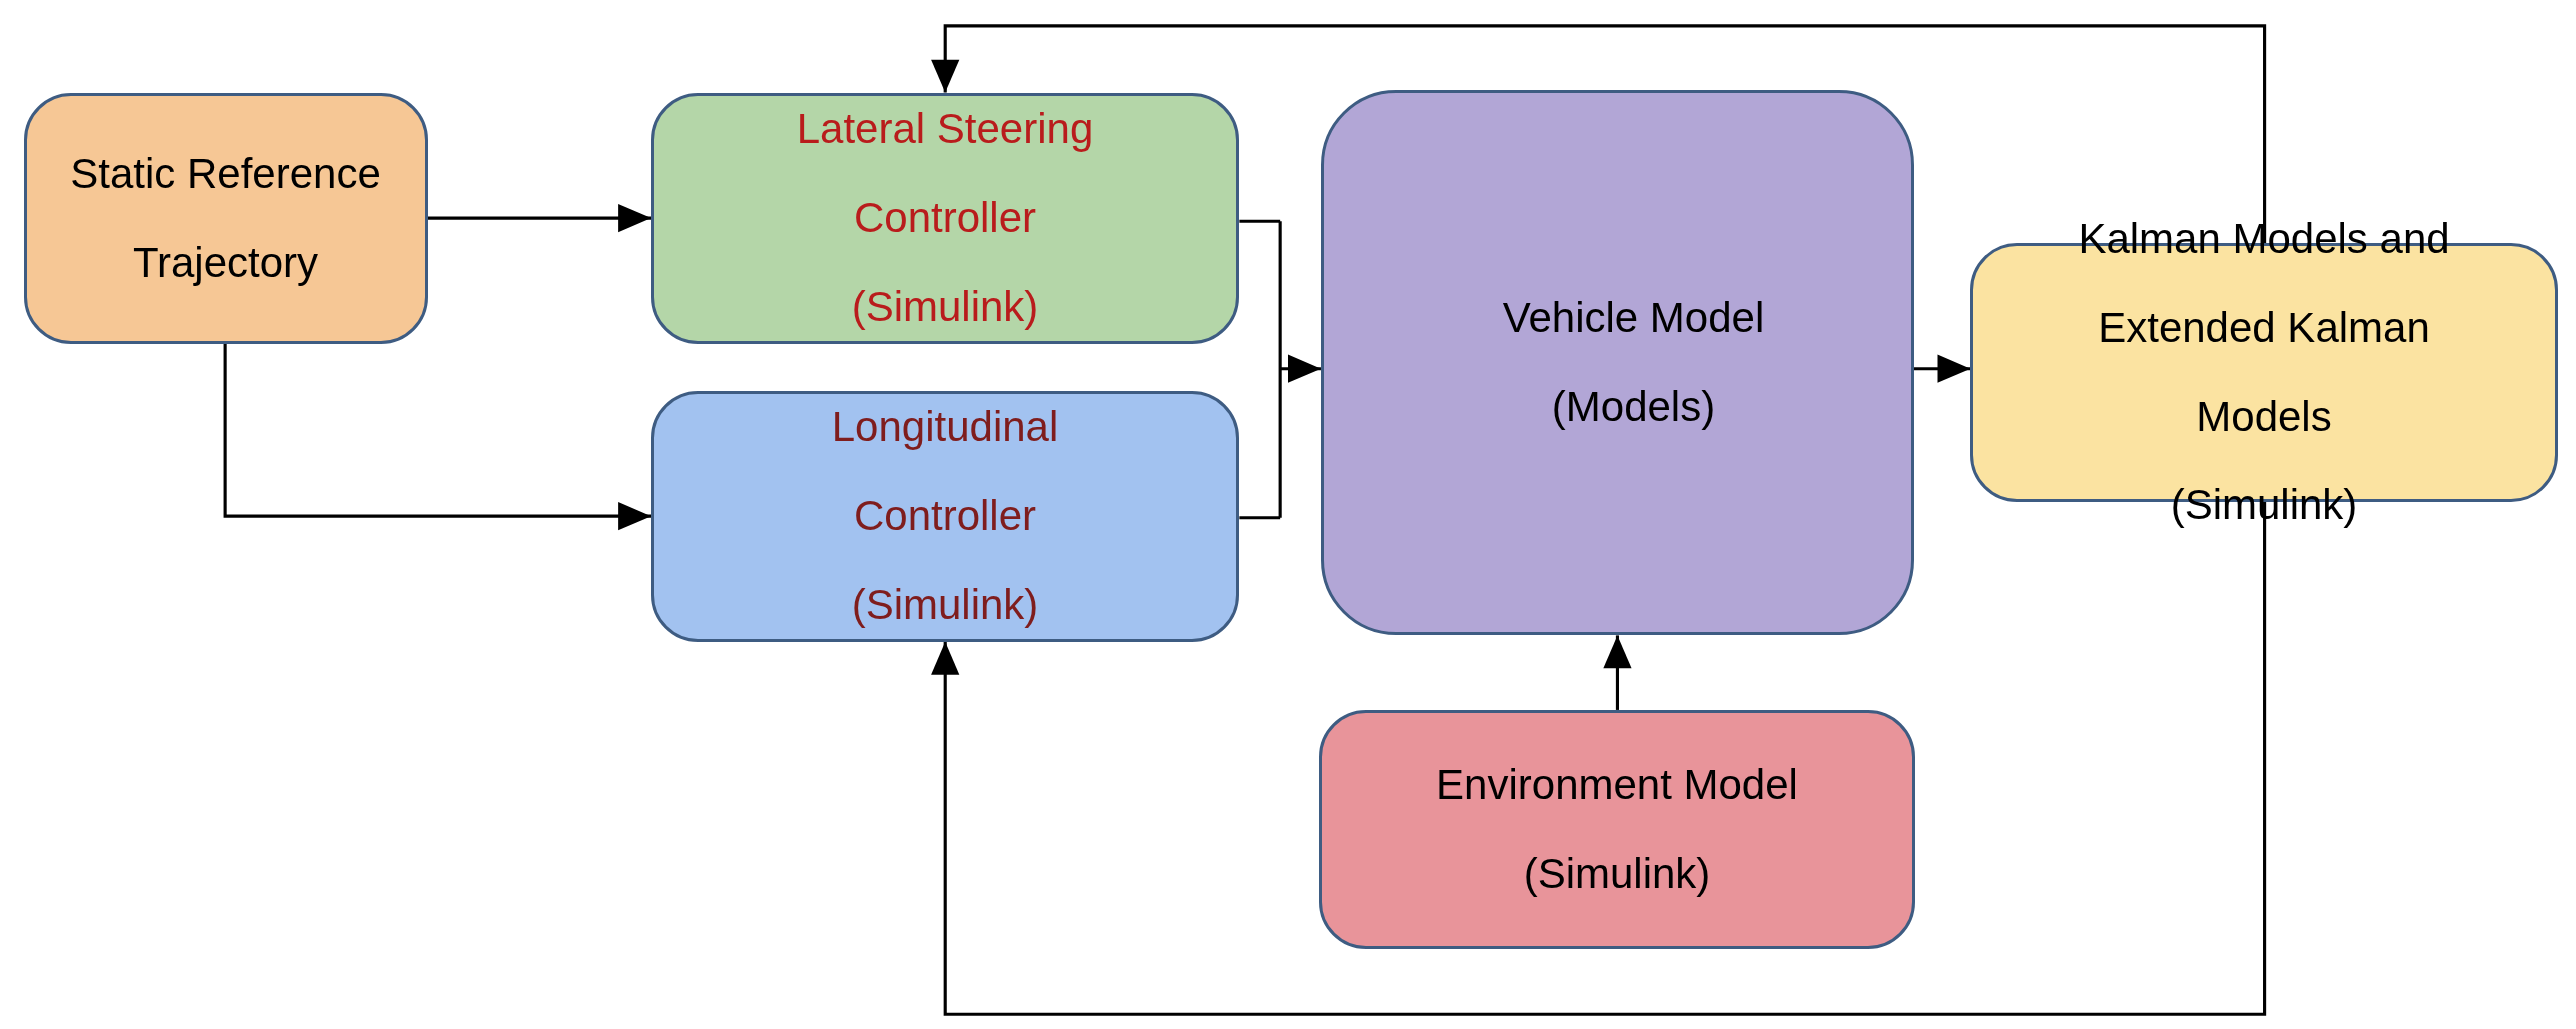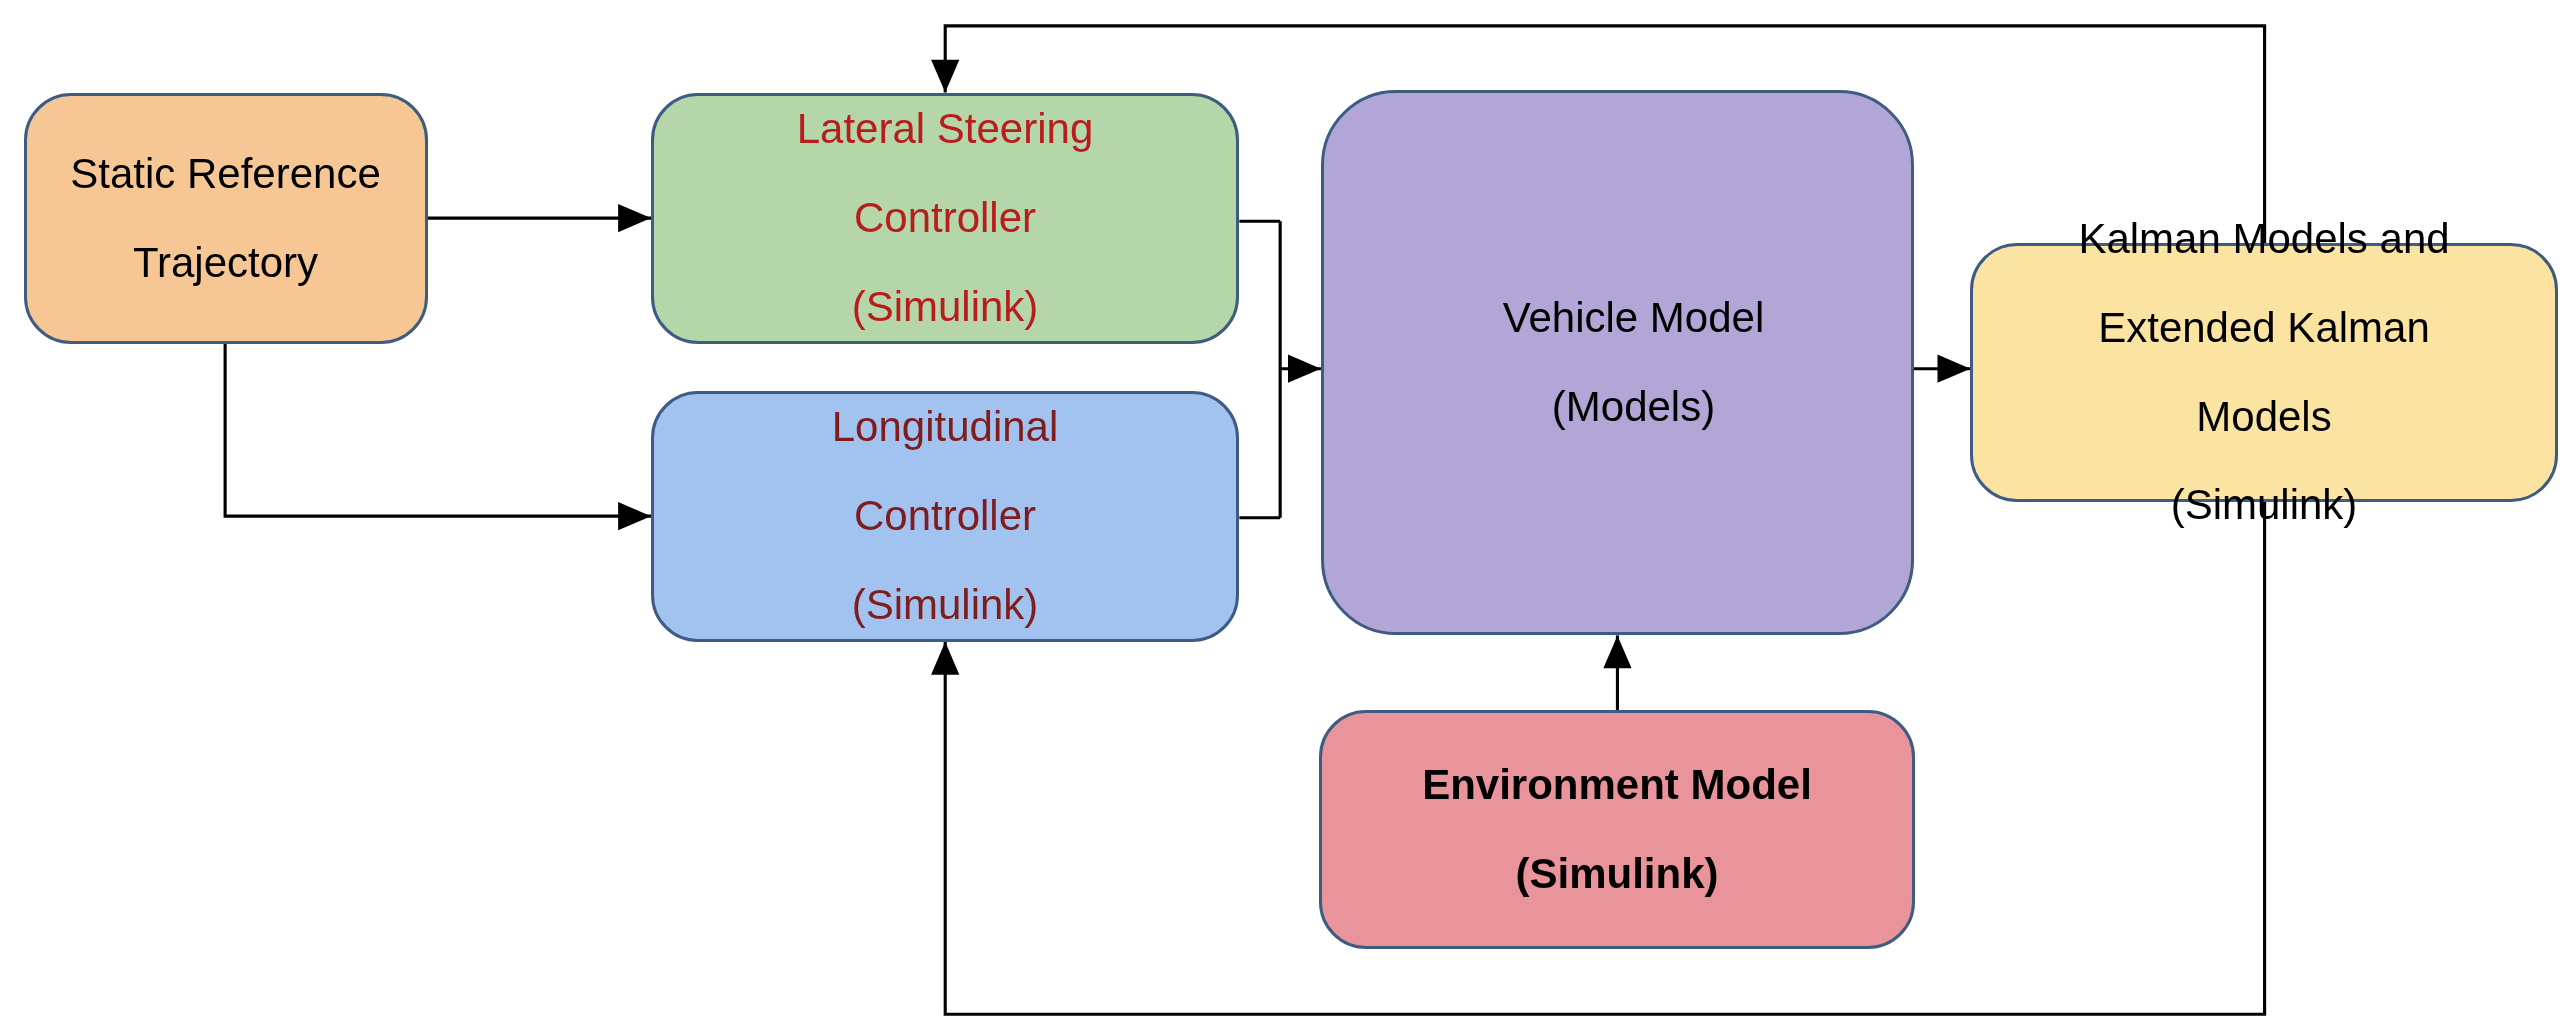--- a/index.html
+++ b/index.html
@@ -97,19 +97,19 @@
     <span>(Models)</span>
   </div>
 
   <div class="node" style="left: 1970px; top: 243px; width: 588px; height: 259px; background: rgb(251, 227, 161); border-color: rgb(62, 92, 130); color: rgb(0, 0, 0);">
     <span>Kalman Models and</span>
     <span>Extended Kalman</span>
     <span>Models</span>
     <span>(Simulink)</span>
   </div>
 
-  <div class="node" style="left: 1319px; top: 710px; width: 596px; height: 239px; background: rgb(232, 148, 154); border-color: rgb(62, 92, 130); color: rgb(0, 0, 0); font-weight: bold;">
+  <div class="node" style="left: 1319px; top: 710px; width: 596px; height: 239px; background: rgb(232, 148, 154); border-color: rgb(62, 92, 130); color: rgb(0, 0, 0);">
     <span>Environment Model</span>
     <span>(Simulink)</span>
   </div>
 
 </div>
 
 
 </body></html>

